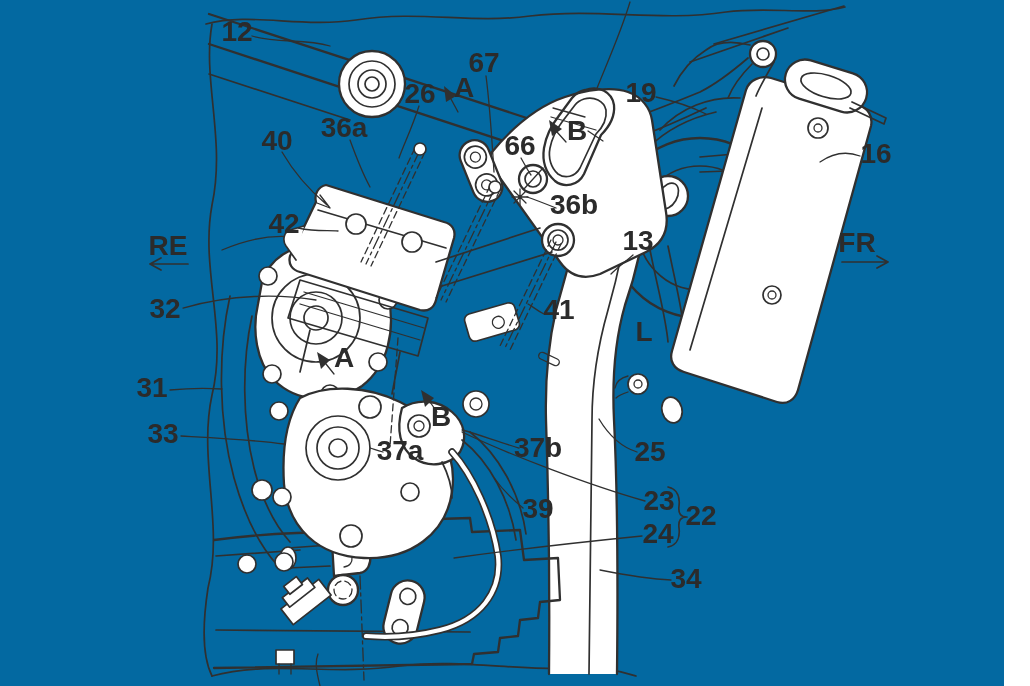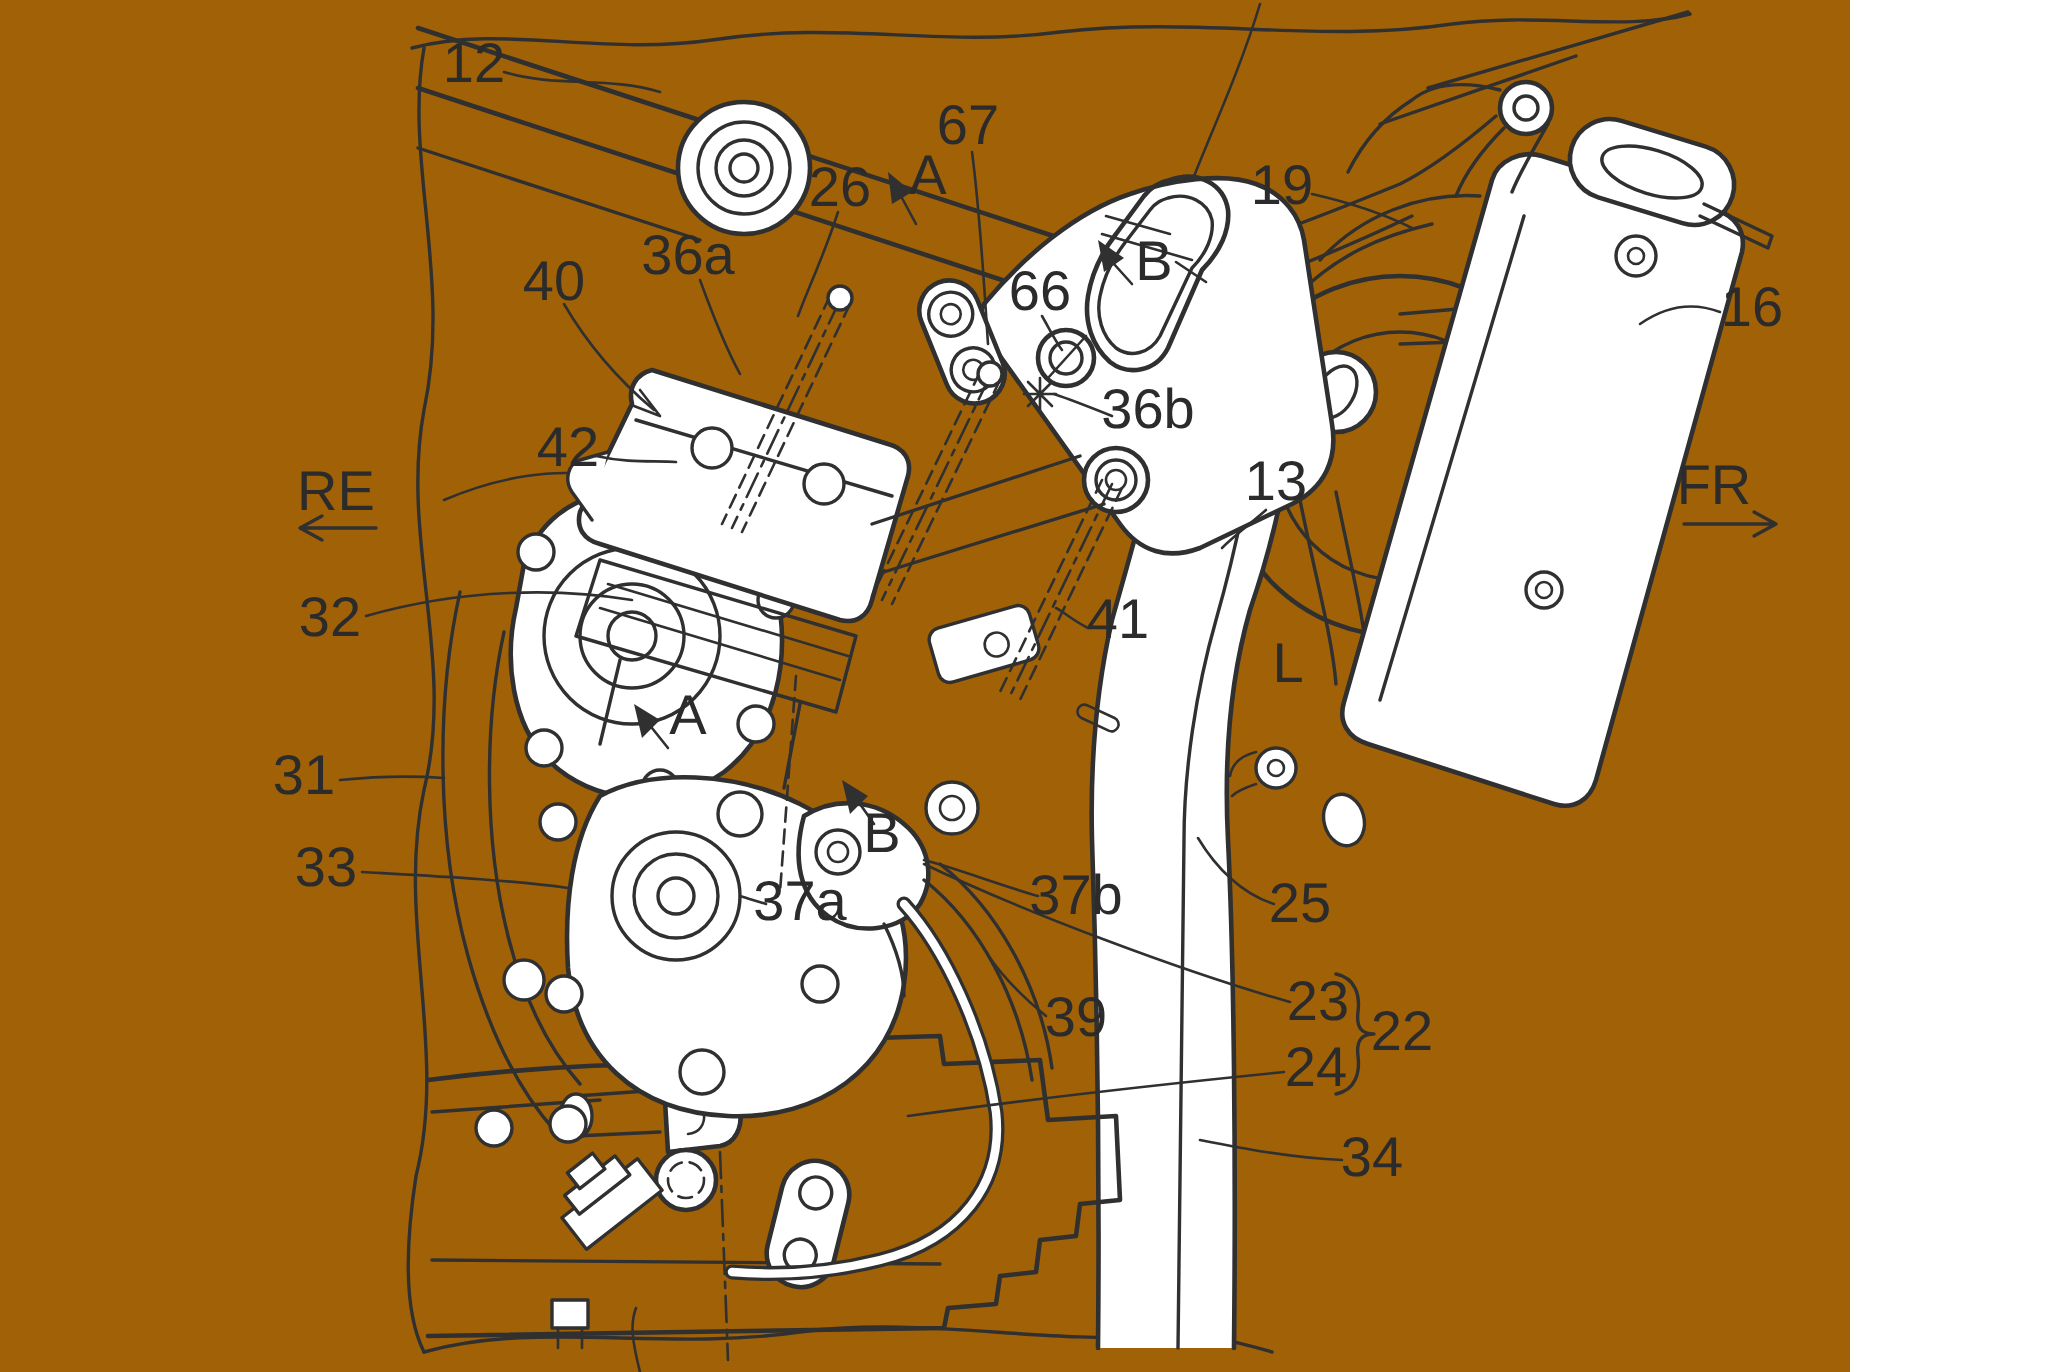--- a/index.html
+++ b/index.html
@@ -1,17 +1,17 @@
 <!DOCTYPE html>
 <html><head>
 <meta charset="utf-8">
 <style>
   html,body{margin:0;padding:0;background:#fff;}
-  .stage{position:relative;width:925px;height:686px;background:#a16207;overflow:hidden;
-         font-family:"Liberation Sans", sans-serif;}
+  .stage{position:relative;width:1004px;height:686px;background:#0369a1;overflow:hidden;
+         font-family:"Liberation Sans", sans-serif;font-weight:bold;}
   svg{position:absolute;left:0;top:0;}
   svg path, svg line, svg circle, svg rect, svg ellipse, svg polyline{
     stroke:#303030;fill:none;stroke-linecap:round;stroke-linejoin:round;}
   .s1{stroke-width:1.3}
   .s15{stroke-width:1.7}
   .s2{stroke-width:2.3}
   .wfill{fill:#ffffff}
   .blackfill{fill:#303030;stroke:none}
   .dash{stroke-dasharray:7 4}
   .dashdot{stroke-dasharray:13 4 3 4}

